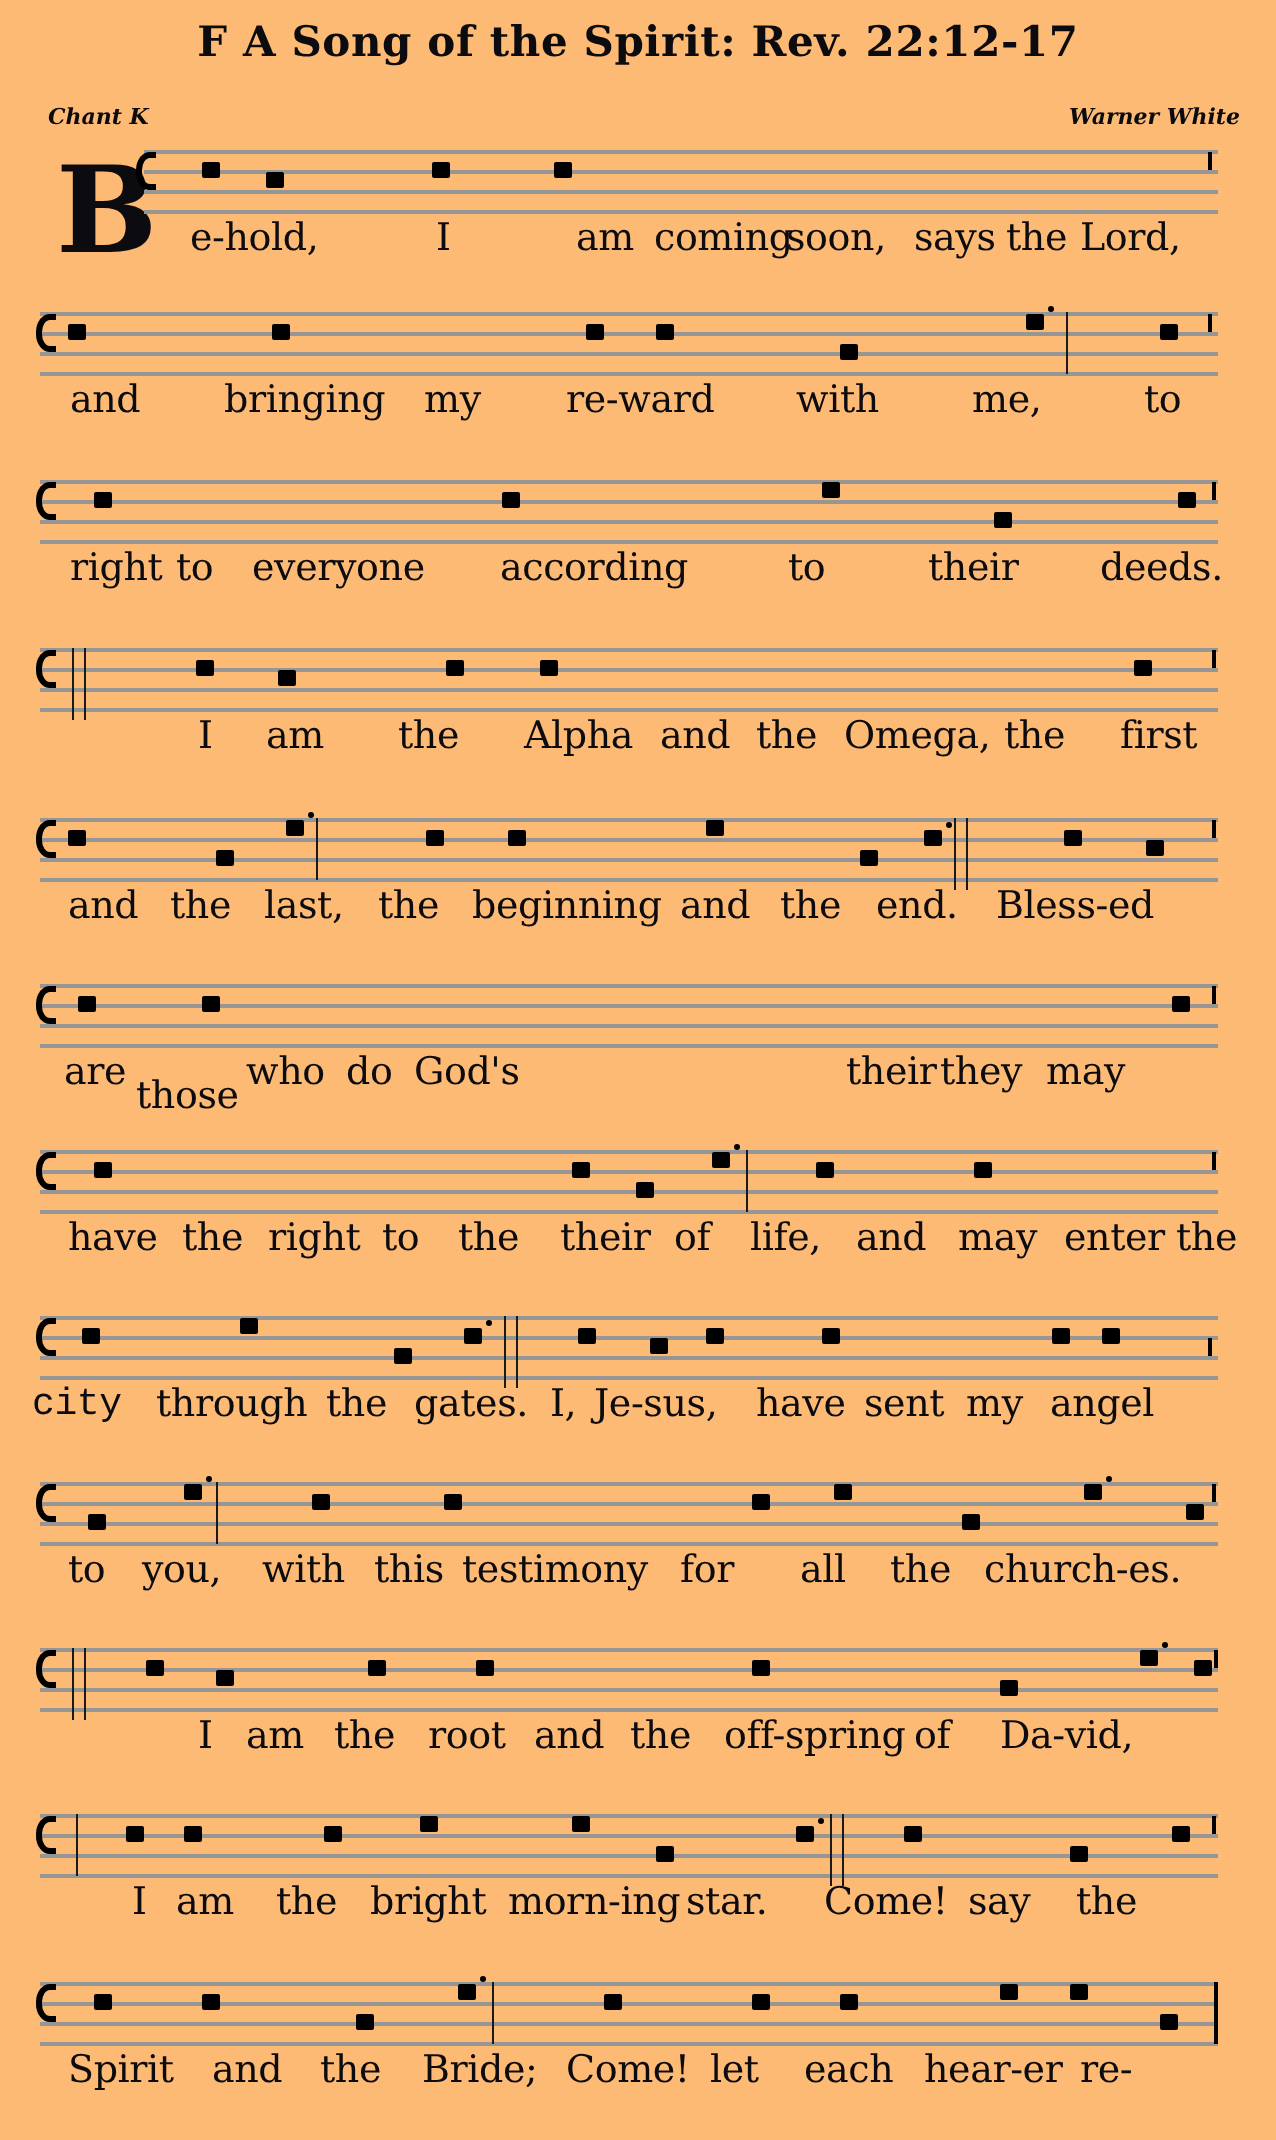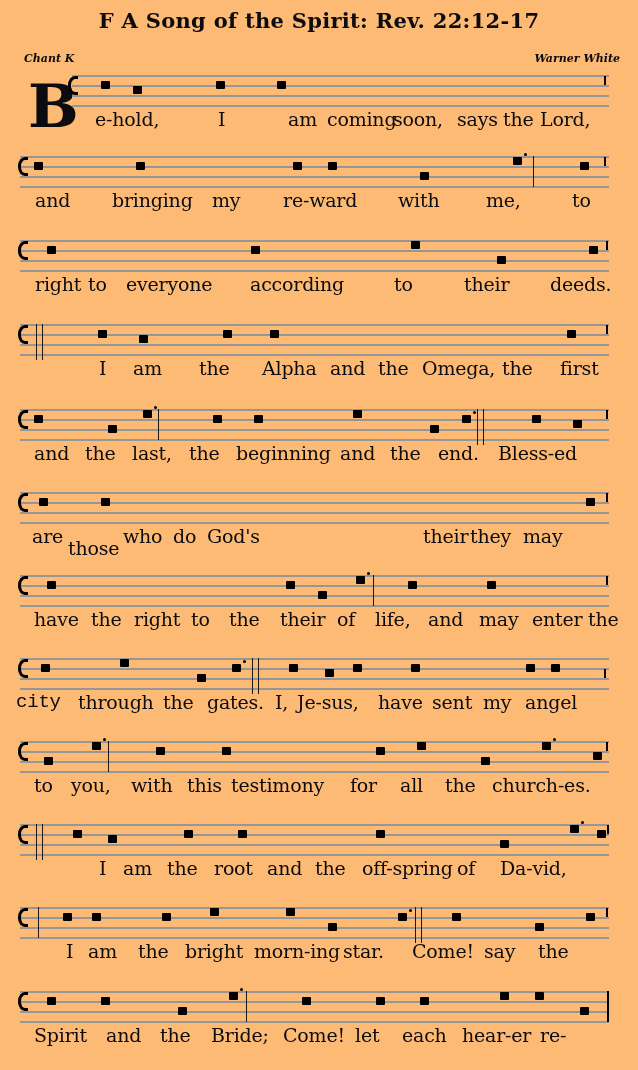--- a/index.html
+++ b/index.html
@@ -272,21 +272,21 @@
         <div class="note" style="left: 542px; top: 1px;">
           <div class="dot"></div>
         </div>
         <div class="note" style="left: 593px; top: 11px;"></div>
         <div class="custos" style="left: 606px; top: 1px;"></div>
         <span class="word" style="left: 34px; top: 33px;">to</span>
         <span class="word" style="left: 71px; top: 33px;">you,</span>
         <span class="word" style="left: 131px; top: 33px;">with</span>
         <span class="word" style="left: 187px; top: 33px;">this</span>
         <span class="word" style="left: 231px; top: 33px;">testimony</span>
-        <span class="word" style="left: 350px; top: 33px;">for</span>
+        <span class="word" style="left: 340px; top: 33px;">for</span>
         <span class="word" style="left: 400px; top: 33px;">all</span>
         <span class="word" style="left: 445px; top: 33px;">the</span>
         <span class="word" style="left: 492px; top: 33px;">church-es.</span>
       </div>
       <div class="system" style="top: 824px;">
         <div class="staffline" style="top: 0px; left: 20px; width: 589px;"></div>
         <div class="staffline" style="top: 10px; left: 20px; width: 589px;"></div>
         <div class="staffline" style="top: 20px; left: 20px; width: 589px;"></div>
         <div class="staffline" style="top: 30px; left: 20px; width: 589px;"></div>
         <div class="clef" style="left: 18px;"></div>

